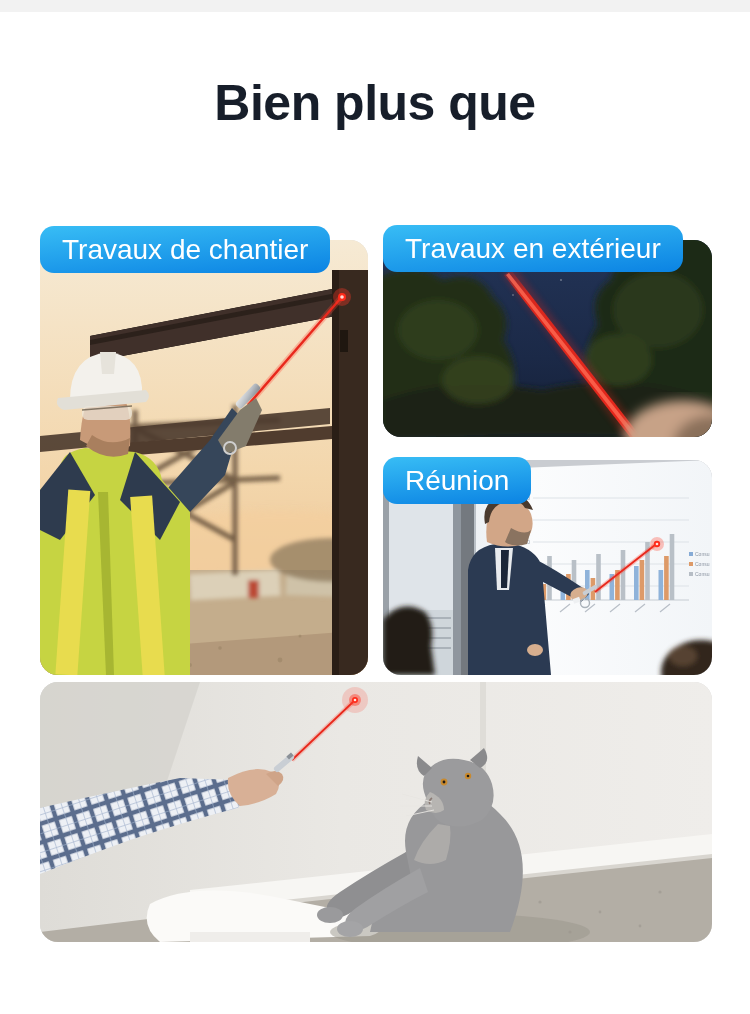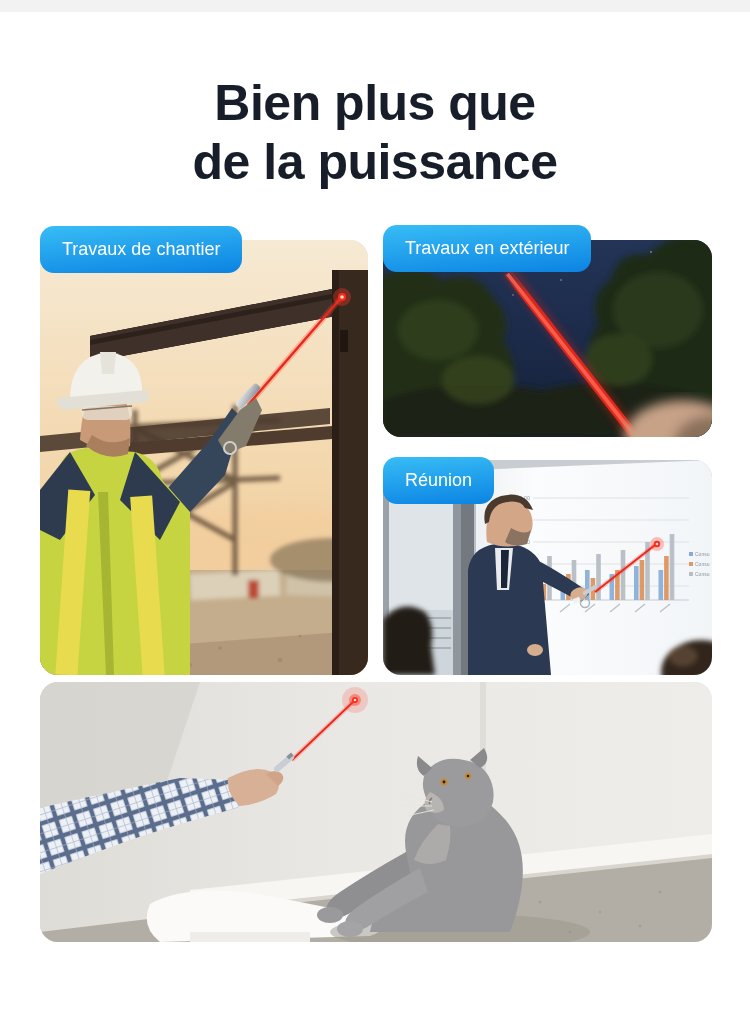--- a/index.html
+++ b/index.html
@@ -22,42 +22,41 @@
     letter-spacing:-0.5px;
   }
   .photo{
     position:absolute;border-radius:18px;overflow:hidden;background:#d8d8d8;
   }
   .photo svg{display:block;width:100%;height:100%;}
   .badge{
     position:absolute;z-index:5;
     background:linear-gradient(175deg,var(--badge-gradient-top) 0%,var(--badge-gradient-bottom) 100%);
     color:var(--badge-text-color);
-    font-size:18px;line-height:47px;height:47px;
+    font-size:28px;line-height:47px;height:47px;
     padding:0 22px;border-radius:14px;white-space:nowrap;
   }
   #photo-construction{left:40px;top:228px;width:328px;height:435px;}
   #photo-camping{left:383px;top:228px;width:329px;height:197px;}
   #photo-meeting{left:383px;top:448px;width:329px;height:215px;}
   #photo-pets{left:40px;top:670px;width:672px;height:260px;}
   #badge-construction{left:40px;top:214px;}
   #badge-camping{left:383px;top:213px;}
   #badge-meeting{left:383px;top:445px;}
   #badge-pets{left:40px;top:668px;}
   .wb-ylabel{font-size:5.5px;fill:#97a0ad;font-family:"Liberation Sans",sans-serif;}
   .wb-legend{font-size:5px;fill:#8c95a2;font-family:"Liberation Sans",sans-serif;}
 </style>
 </head>
 <body>
 
 <div class="canvas">
 
   <div class="title">
     <div>Bien plus que</div>
-    <div>de la puissance</div>
   </div>
 
   <div class="photo" id="photo-construction">
     <svg viewBox="0 0 328 435" preserveAspectRatio="none">
       <defs>
         <linearGradient id="sky1" x1="0" y1="0" x2="0" y2="1">
           <stop offset="0" stop-color="#f6ead4"></stop>
             <stop offset="0.55" stop-color="#f3d6ab"></stop>
             <stop offset="1" stop-color="#e9bd8e"></stop>
         </linearGradient>

